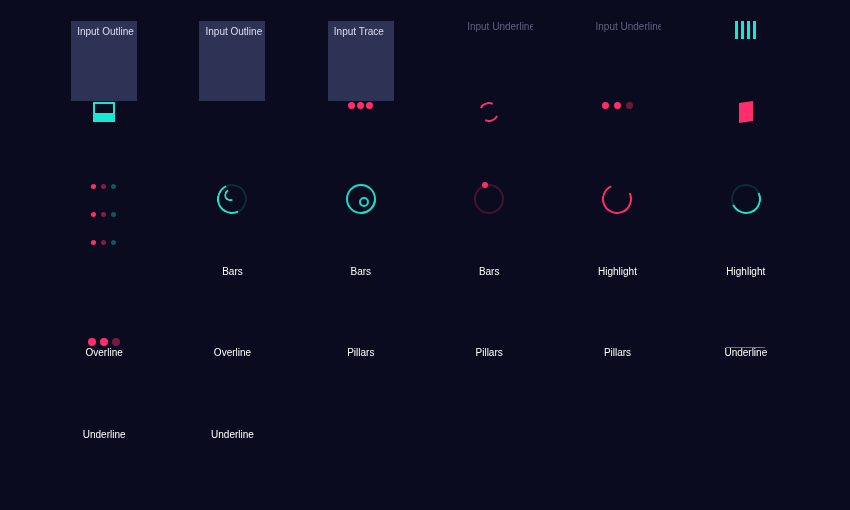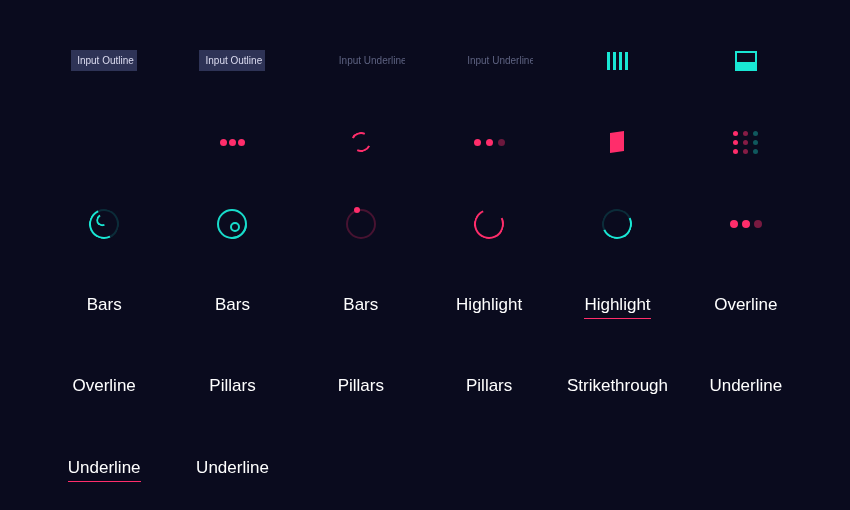--- a/index.html
+++ b/index.html
@@ -15,42 +15,42 @@
     display: grid;
     grid-template-columns: repeat(6, 1fr);
     grid-template-rows: repeat(6, 1fr);
     width: 100%;
     height: 100%;
     padding: 20px 40px 0 40px;
     gap: 0;
     align-items: center;
     justify-items: center;
   }
-  .cell { display: flex; align-items: center; justify-content: center; height: 80px; }
+  .cell { display: flex; justify-content: center; height: 80px; }
 
   .input-bg {
     background: #2e3356;
     padding: 5px 6px;
     font-size: 10px;
     color: #dcdcf0;
     width: 66px;
     overflow: hidden;
     white-space: nowrap;
   }
   .input-plain {
     font-size: 10px;
     color: #5d6280;
     width: 66px;
     overflow: hidden;
     white-space: nowrap;
     margin-left: 22px;
   }
 
   .label {
-    font-size: 17px;
+    font-size: 10px;
     color: #fff;
     position: relative;
     padding-bottom: 2px;
   }
   .label.underline-accent::after {
     content: "";
     position: absolute;
     left: 0; right: 0; bottom: -2px;
     height: 1px;
     background: #ff2d6b;
@@ -110,20 +110,23 @@
 
 <div class="grid">
 
   <div class="cell">
       <div class="input-bg">Input Outline</div>
     </div>
   <div class="cell">
       <div class="input-bg">Input Outline</div>
     </div>
   <div class="cell">
+      <div class="input-bg">Input Trace</div>
+    </div>
+  <div class="cell">
       <div class="input-plain">Input Underline</div>
     </div>
   <div class="cell">
       <div class="input-plain">Input Underline</div>
     </div>
   <div class="cell">
       <div class="bars4">
         <span></span>
         <span></span>
         <span></span>
@@ -216,23 +219,20 @@
     </div>
   <div class="cell">
       <span class="label">Pillars</span>
     </div>
   <div class="cell">
       <span class="label">Pillars</span>
     </div>
   <div class="cell">
       <span class="label">Pillars</span>
     </div>
-  <div class="cell">
-      <span class="label">Strikethrough</span>
-    </div>
 
   <div class="cell">
       <span class="label">Underline</span>
     </div>
   <div class="cell">
       <span class="label underline-accent">Underline</span>
     </div>
   <div class="cell">
       <span class="label">Underline</span>
     </div>

